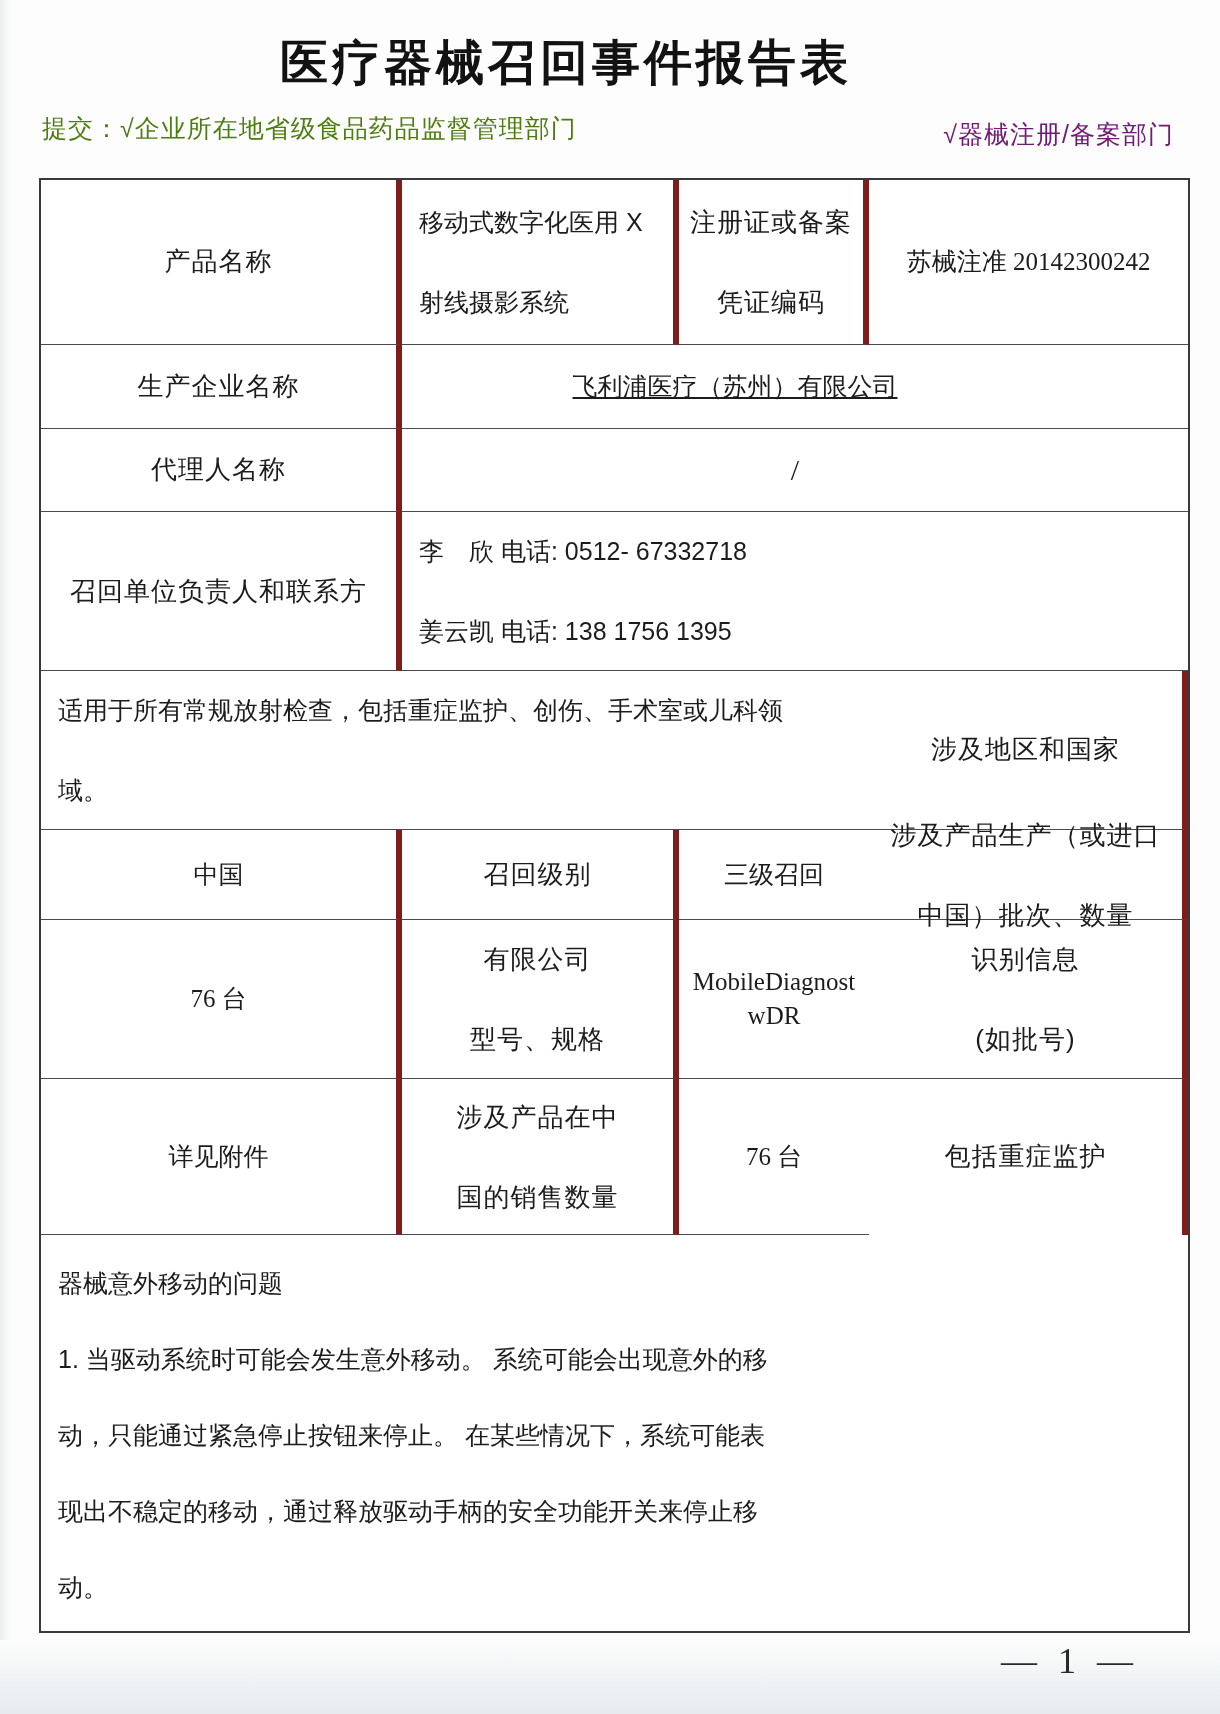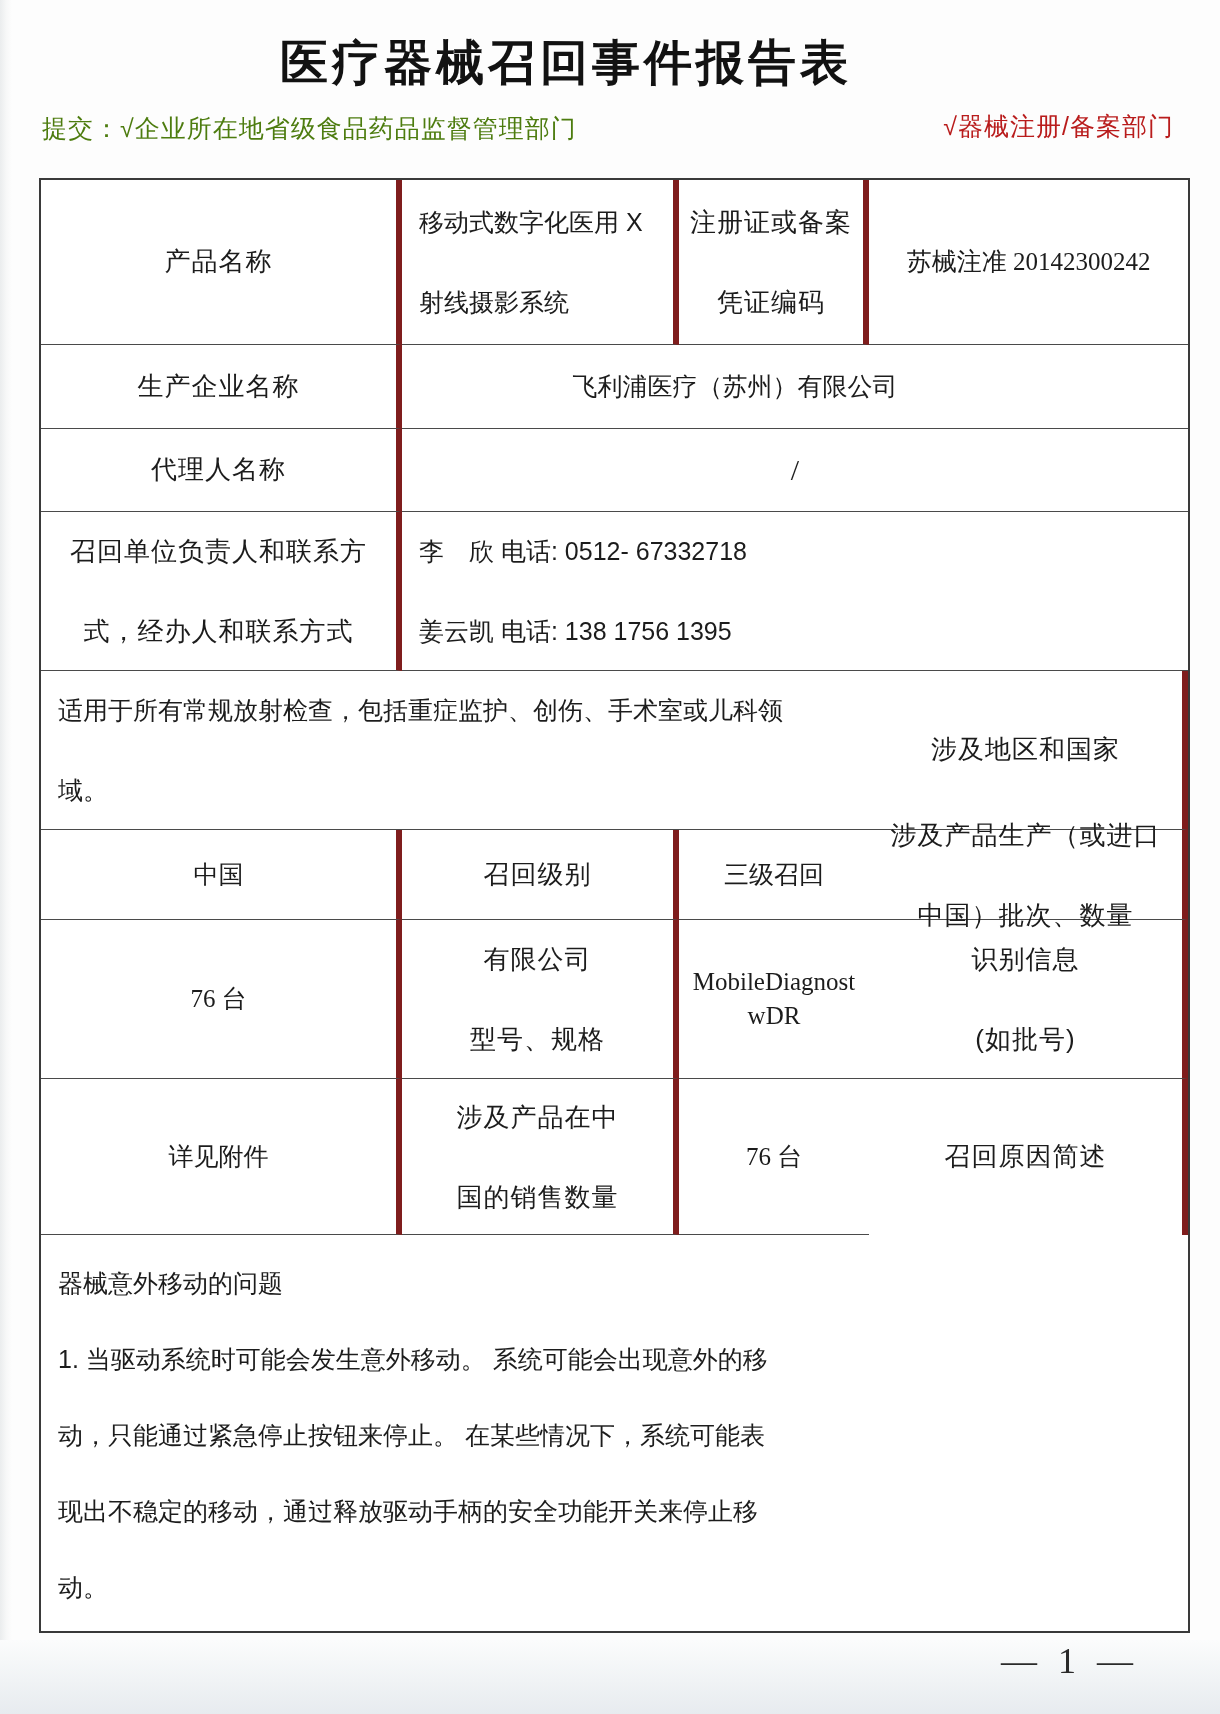--- a/index.html
+++ b/index.html
@@ -24,22 +24,22 @@
     position:absolute; left:0; top:31px; width:1132px;
     text-align:center;
     font-family:"Liberation Serif","DejaVu Serif",serif;
     font-size:48px; font-weight:600; letter-spacing:4px; color:#121212;
   }
   .submit-left {
     position:absolute; left:42px; top:112px;
     font-size:25px; letter-spacing:1px; color:#4d7c0f;
   }
   .submit-right {
-    position:absolute; right:46px; top:110px;
-    font-size:25px; letter-spacing:1px; color:#b91c1c;
+    position:absolute; right:46px; top:118px;
+    font-size:25px; letter-spacing:1px; color:#701a75;
   }
   .form-table {
     position:absolute; left:39px; top:178px;
     display:grid;
     grid-template-columns:361px 277px 190px 319px;
     grid-template-rows:165px 84px 83px 159px 159px 90px 159px 156px 396px;
     border:2px solid #3a3a3a;
     background:#fff;
   }
   .cell {
@@ -51,21 +51,21 @@
     text-align:center;
   }
   .cell.lbl { font-size:26px; letter-spacing:1px; }
   .cell.last-col { border-right:none; }
   .cell.last-row { border-bottom:none; }
   .cell.span3 { grid-column:span 3; }
   .cell.left { align-items:flex-start; text-align:left; padding-left:17px; padding-right:20px; }
   .line { display:block; height:80px; line-height:80px; white-space:nowrap; }
   .ser { font-family:"Liberation Serif","DejaVu Serif",serif; }
   .slash { font-size:30px; font-family:"Liberation Serif","DejaVu Serif",serif; }
-  .shift-left { padding-right:120px; }
+  .shift-left { padding-right:120px;text-decoration:underline; }
   .reason { justify-content:flex-start; padding-top:10px; }
   .reason .line { height:76px; line-height:76px; }
   .page-number {
     position:absolute; left:980px; top:1640px; width:180px;
     text-align:center;
     font-family:"Liberation Serif","DejaVu Serif",serif;
     font-size:36px; letter-spacing:6px; color:#2a2a2a;
   }
 </style>
 </head>
@@ -105,21 +105,20 @@
 
   <div class="cell lbl">
     <span>代理人名称</span>
   </div>
   <div class="cell span3 last-col">
     <span class="slash">/</span>
   </div>
 
   <div class="cell lbl">
     <span class="line">召回单位负责人和联系方</span>
-    <span class="line">式，经办人和联系方式</span>
   </div>
   <div class="cell span3 last-col left">
     <span class="line">李　欣 电话: 0512- 67332718</span>
     <span class="line">姜云凯 电话: 138 1756 1395</span>
   </div>
 
   <div class="cell span3 last-col left">
     <span class="line">适用于所有常规放射检查，包括重症监护、创伤、手术室或儿科领</span>
     <span class="line">域。</span>
   </div>
@@ -161,21 +160,21 @@
   </div>
   <div class="cell lbl">
     <span class="line">涉及产品在中</span>
     <span class="line">国的销售数量</span>
   </div>
   <div class="cell last-col ser">
     <span>76 台</span>
   </div>
 
   <div class="cell lbl last-row">
-    <span>召回原因简述</span>
+    <span>包括重症监护</span>
   </div>
   <div class="cell span3 last-col last-row left reason">
     <span class="line">器械意外移动的问题</span>
     <span class="line">1. 当驱动系统时可能会发生意外移动。 系统可能会出现意外的移</span>
     <span class="line">动，只能通过紧急停止按钮来停止。 在某些情况下，系统可能表</span>
     <span class="line">现出不稳定的移动，通过释放驱动手柄的安全功能开关来停止移</span>
     <span class="line">动。</span>
   </div>
 
 </div>

